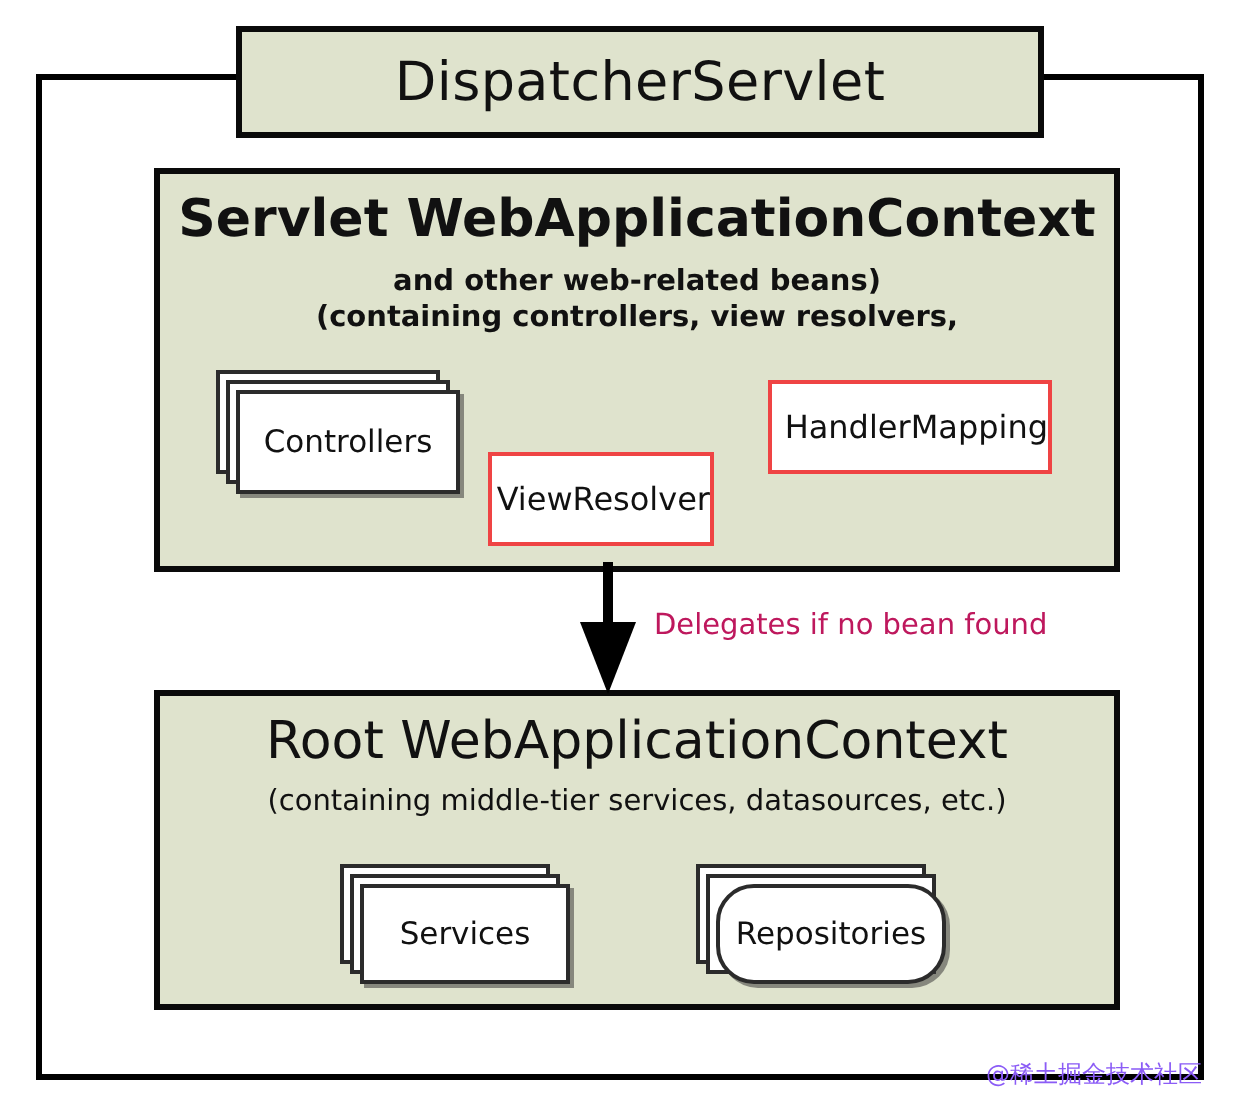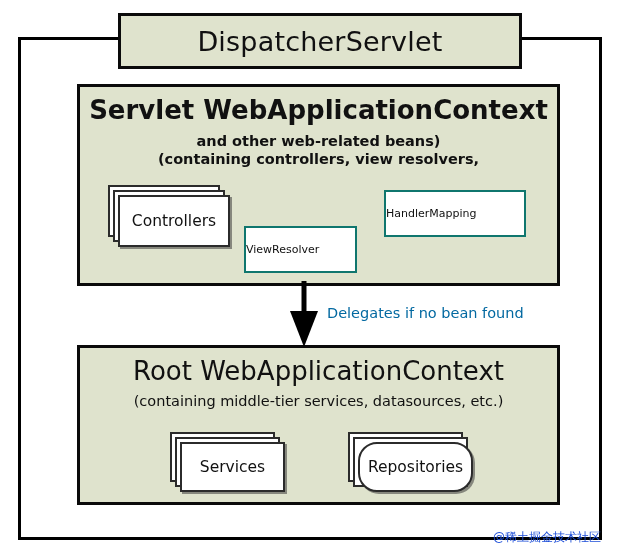--- a/index.html
+++ b/index.html
@@ -67,23 +67,23 @@
     color:#111111;
     line-height:18px;
   }
   .panel-servlet .panel-sub { top:45px; }
   .panel-root    .panel-sub { top:44px; }
 
   
   .bean {
     position:absolute;
     background:#ffffff;
-    border:2px solid #0f766e;
-    display:flex; align-items:center; justify-content:flex-start;
-    font-size:11px;
+    border:2px solid #ef4444;
+    display:flex; align-items:center; justify-content:flex-end;
+    font-size:16px;
     color:#111111;
     white-space:nowrap;
     z-index:4;
   }
 
   
   .stack {
     position:absolute;
     z-index:4;
   }
@@ -110,31 +110,31 @@
   .arrow-svg {
     position:absolute;
     left:286px; top:281px;
     width:36px; height:68px;
     z-index:6;
   }
   .arrow-label {
     position:absolute;
     left:327px; top:305px;
     font-size:14.5px;
-    color:#0369a1;
+    color:#be185d;
     white-space:nowrap;
     z-index:6;
   }
 
   
   .watermark {
     position:absolute;
     right:20px; bottom:12px;
     font-size:12px;
-    color:#1d4ed8;
+    color:#8b5cf6;
     white-space:nowrap;
     z-index:7;
   }
 </style>
 </head>
 <body>
 
 <div id="canvas">
 
   <div class="outer-frame"></div>

